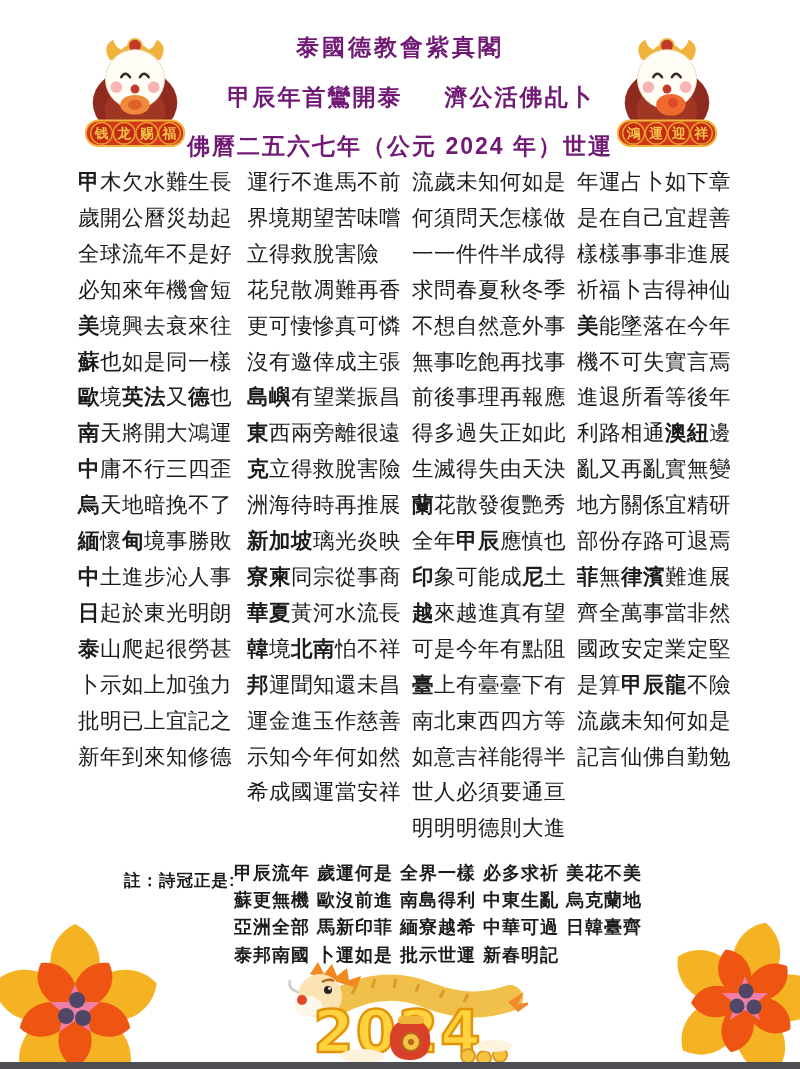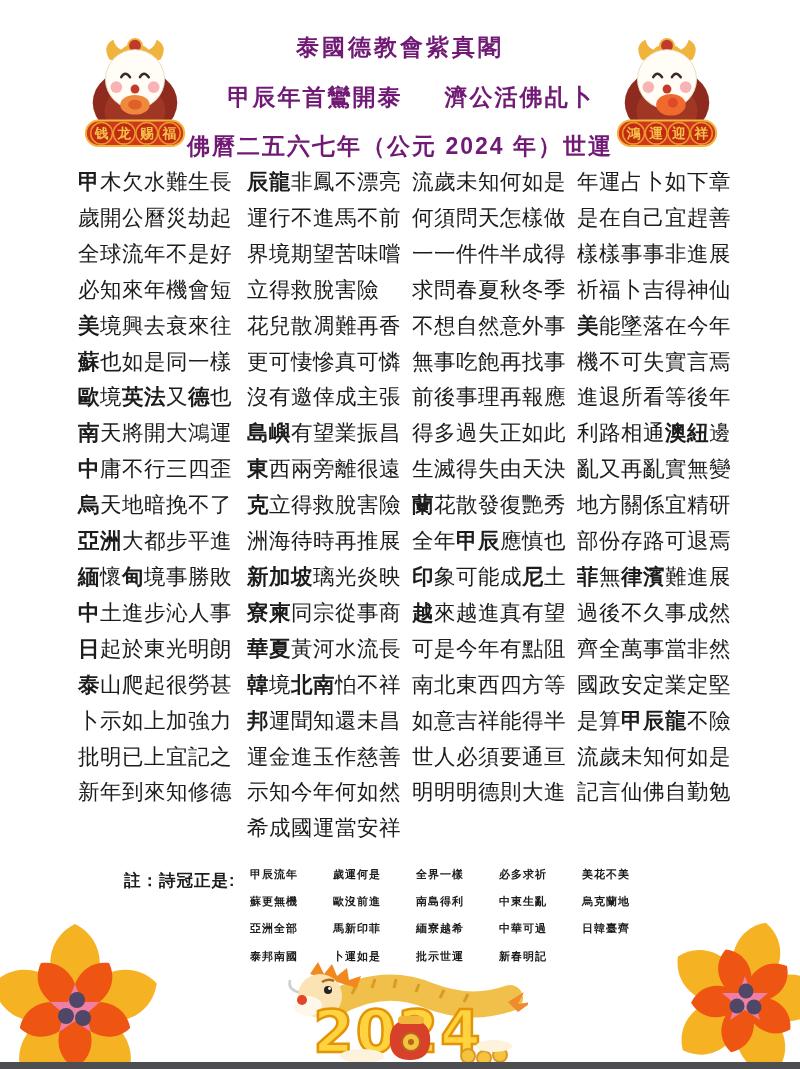--- a/index.html
+++ b/index.html
@@ -14,22 +14,22 @@
   .h-cal{margin-top:18px;font-size:23px;letter-spacing:2px;}
   
   .verses{position:absolute;top:165px;left:0;width:800px;}
   .vcol{position:absolute;top:0;width:170px;}
   .vcol1{left:78px;} .vcol2{left:247px;} .vcol3{left:412px;} .vcol4{left:577px;}
   .vline{font-size:21.5px;line-height:35.9px;white-space:nowrap;letter-spacing:0.5px;}
   .vline .b{font-family:"Liberation Sans","DejaVu Sans",sans-serif;font-weight:700;}
   
   .note-label{position:absolute;left:124px;top:861px;font-family:"Liberation Sans","DejaVu Sans",sans-serif;
               font-weight:700;font-size:16.5px;letter-spacing:1px;margin-top:9px;}
-  .note-grid{position:absolute;left:250px;top:861px;font-family:Liberation Serif, serif;
-             font-weight:700;font-size:11px;}
+  .note-grid{position:absolute;left:234px;top:861px;font-family:Liberation Mono, monospace;
+             font-weight:700;font-size:18px;}
   .note-row{height:27.2px;line-height:27.2px;white-space:nowrap;}
   .note-cell{display:inline-block;width:83px;letter-spacing:1px;}
   
   .mascot{position:absolute;width:118px;height:120px;}
   .mascot-left{left:76px;top:30px;}
   .mascot-right{left:608px;top:30px;}
   .flower{position:absolute;}
   .flower-left{left:-60px;top:880px;}
   .flower-right{left:640px;top:875px;}
   .dragon2024{position:absolute;left:272px;top:958px;}
@@ -113,31 +113,29 @@
         <div class="vline"><span class="b">甲</span><span>木欠水難生長</span></div>
         <div class="vline"><span>歲開公曆災劫起</span></div>
         <div class="vline"><span>全球流年不是好</span></div>
         <div class="vline"><span>必知來年機會短</span></div>
         <div class="vline"><span class="b">美</span><span>境興去衰來往</span></div>
         <div class="vline"><span class="b">蘇</span><span>也如是同一樣</span></div>
         <div class="vline"><span class="b">歐</span><span>境</span><span class="b">英法</span><span>又</span><span class="b">德</span><span>也</span></div>
         <div class="vline"><span class="b">南</span><span>天將開大鴻運</span></div>
         <div class="vline"><span class="b">中</span><span>庸不行三四歪</span></div>
         <div class="vline"><span class="b">烏</span><span>天地暗挽不了</span></div>
-        <div class="vline"><span class="b">亞洲</span><span>大都步平進</span></div>
         <div class="vline"><span class="b">緬</span><span>懷</span><span class="b">甸</span><span>境事勝敗</span></div>
         <div class="vline"><span class="b">中</span><span>土進步沁人事</span></div>
         <div class="vline"><span class="b">日</span><span>起於東光明朗</span></div>
         <div class="vline"><span class="b">泰</span><span>山爬起很勞甚</span></div>
         <div class="vline"><span>卜示如上加強力</span></div>
         <div class="vline"><span>批明已上宜記之</span></div>
         <div class="vline"><span>新年到來知修德</span></div>
       </div>
       <div class="vcol vcol2">
-        <div class="vline"><span class="b">辰龍</span><span>非鳳不漂亮</span></div>
         <div class="vline"><span>運行不進馬不前</span></div>
         <div class="vline"><span>界境期望苦味嚐</span></div>
         <div class="vline"><span>立得救脫害險</span></div>
         <div class="vline"><span>花兒散凋難再香</span></div>
         <div class="vline"><span>更可悽慘真可憐</span></div>
         <div class="vline"><span>沒有邀倖成主張</span></div>
         <div class="vline"><span class="b">島嶼</span><span>有望業振昌</span></div>
         <div class="vline"><span class="b">東</span><span>西兩旁離很遠</span></div>
         <div class="vline"><span class="b">克</span><span>立得救脫害險</span></div>
         <div class="vline"><span>洲海待時再推展</span></div>
@@ -158,39 +156,39 @@
         <div class="vline"><span>不想自然意外事</span></div>
         <div class="vline"><span>無事吃飽再找事</span></div>
         <div class="vline"><span>前後事理再報應</span></div>
         <div class="vline"><span>得多過失正如此</span></div>
         <div class="vline"><span>生滅得失由天決</span></div>
         <div class="vline"><span class="b">蘭</span><span>花散發復艷秀</span></div>
         <div class="vline"><span>全年</span><span class="b">甲辰</span><span>應慎也</span></div>
         <div class="vline"><span class="b">印</span><span>象可能成</span><span class="b">尼</span><span>土</span></div>
         <div class="vline"><span class="b">越</span><span>來越進真有望</span></div>
         <div class="vline"><span>可是今年有點阻</span></div>
+        <div class="vline"><span class="b">臺</span><span>上有臺臺下有</span></div>
         <div class="vline"><span>南北東西四方等</span></div>
         <div class="vline"><span>如意吉祥能得半</span></div>
         <div class="vline"><span>世人必須要通亘</span></div>
         <div class="vline"><span>明明明德則大進</span></div>
       </div>
       <div class="vcol vcol4">
         <div class="vline"><span>年運占卜如下章</span></div>
         <div class="vline"><span>是在自己宜趕善</span></div>
         <div class="vline"><span>樣樣事事非進展</span></div>
         <div class="vline"><span>祈福卜吉得神仙</span></div>
         <div class="vline"><span class="b">美</span><span>能墜落在今年</span></div>
         <div class="vline"><span>機不可失實言焉</span></div>
         <div class="vline"><span>進退所看等後年</span></div>
         <div class="vline"><span>利路相通</span><span class="b">澳紐</span><span>邊</span></div>
         <div class="vline"><span>亂又再亂實無變</span></div>
         <div class="vline"><span>地方關係宜精研</span></div>
         <div class="vline"><span>部份存路可退焉</span></div>
         <div class="vline"><span class="b">菲</span><span>無</span><span class="b">律濱</span><span>難進展</span></div>
-        <div class="vline"><span>過後不久事成然</span></div>
         <div class="vline"><span>齊全萬事當非然</span></div>
         <div class="vline"><span>國政安定業定堅</span></div>
         <div class="vline"><span>是算</span><span class="b">甲辰龍</span><span>不險</span></div>
         <div class="vline"><span>流歲未知何如是</span></div>
         <div class="vline"><span>記言仙佛自勤勉</span></div>
       </div>
     </div>
 
   <div class="note-label">註：詩冠正是:</div>
   <div class="note-grid" id="noteGrid">

